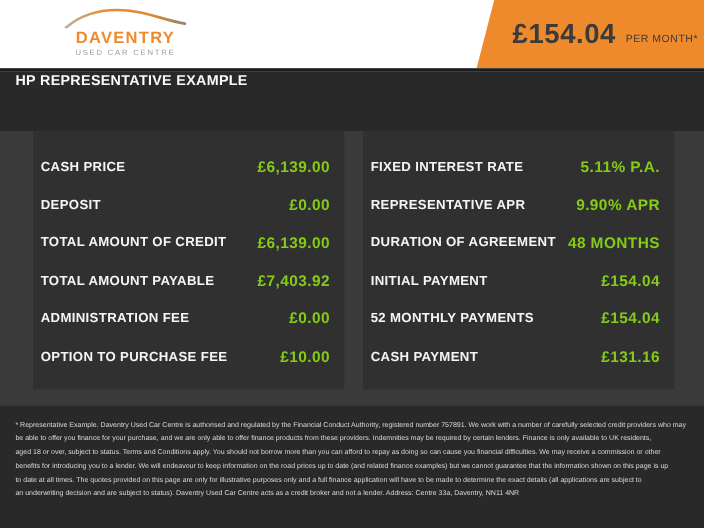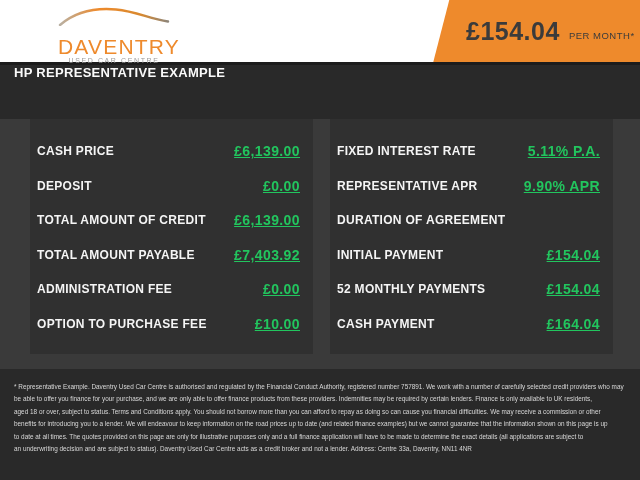--- a/index.html
+++ b/index.html
@@ -16,22 +16,22 @@
   }
   .header-orange{
     position:absolute;inset:0;background:#ee8a2c;
     clip-path:polygon(70.2% 0,100% 0,100% 100%,67.7% 100%);
   }
   .logo{
     position:absolute;left:58px;top:6px;width:112px;text-align:center;
   }
   .logo svg{display:block;margin:0 auto;}
   .logo-name{
-    font-size:21px;font-weight:400;color:#ee8a2c;letter-spacing:1.2px;
-    line-height:15px;margin-top:13px;
+    font-size:15px;font-weight:700;color:#ee8a2c;letter-spacing:1.2px;
+    line-height:15px;margin-top:1px;
   }
   .logo-tagline{
     font-size:7px;color:#9b9b9b;letter-spacing:1.6px;line-height:9px;margin-top:2px;
   }
   .price-wrap{
     position:absolute;left:466px;top:0;height:62px;
     display:flex;align-items:center;gap:9px;
   }
   .price{
     font-size:25px;font-weight:700;color:#3b3b3b;letter-spacing:0.5px;
@@ -59,21 +59,21 @@
   .panel-left{left:30px;}
   .panel-right{left:330px;}
   .row{
     flex:1;display:flex;align-items:center;justify-content:space-between;
     padding:0 13px 0 7px;
   }
   .row-label{
     font-size:12px;font-weight:700;color:#f5f5f5;letter-spacing:0.3px;white-space:nowrap;
   }
   .row-value{
-    font-size:14px;font-weight:700;color:#22c55e;letter-spacing:0.4px;white-space:nowrap;text-decoration:underline;
+    font-size:14px;font-weight:700;color:#84cc16;letter-spacing:0.4px;white-space:nowrap;
   }
   
   .footer{
     position:absolute;left:0;top:369px;width:640px;height:111px;
     background:#292929;box-sizing:border-box;padding:12px 14px 0;
   }
   .disclaimer-line{
     font-size:6.4px;color:#d8d8d8;line-height:12.45px;white-space:nowrap;
     letter-spacing:0;
   }
@@ -141,32 +141,33 @@
     <div class="row">
       <span class="row-label">FIXED INTEREST RATE</span>
       <span class="row-value">5.11% P.A.</span>
     </div>
     <div class="row">
       <span class="row-label">REPRESENTATIVE APR</span>
       <span class="row-value">9.90% APR</span>
     </div>
     <div class="row">
       <span class="row-label">DURATION OF AGREEMENT</span>
+      <span class="row-value">48 MONTHS</span>
     </div>
     <div class="row">
       <span class="row-label">INITIAL PAYMENT</span>
       <span class="row-value">£154.04</span>
     </div>
     <div class="row">
       <span class="row-label">52 MONTHLY PAYMENTS</span>
       <span class="row-value">£154.04</span>
     </div>
     <div class="row">
       <span class="row-label">CASH PAYMENT</span>
-      <span class="row-value">£164.04</span>
+      <span class="row-value">£131.16</span>
     </div>
   </div>
 
 </div>
 
 <div class="footer">
   <div class="disclaimer-line">* Representative Example. Daventry Used Car Centre is authorised and regulated by the Financial Conduct Authority, registered number 757891. We work with a number of carefully selected credit providers who may</div>
   <div class="disclaimer-line">be able to offer you finance for your purchase, and we are only able to offer finance products from these providers. Indemnities may be required by certain lenders. Finance is only available to UK residents,</div>
   <div class="disclaimer-line">aged 18 or over, subject to status. Terms and Conditions apply. You should not borrow more than you can afford to repay as doing so can cause you financial difficulties. We may receive a commission or other</div>
   <div class="disclaimer-line">benefits for introducing you to a lender. We will endeavour to keep information on the road prices up to date (and related finance examples) but we cannot guarantee that the information shown on this page is up</div>

